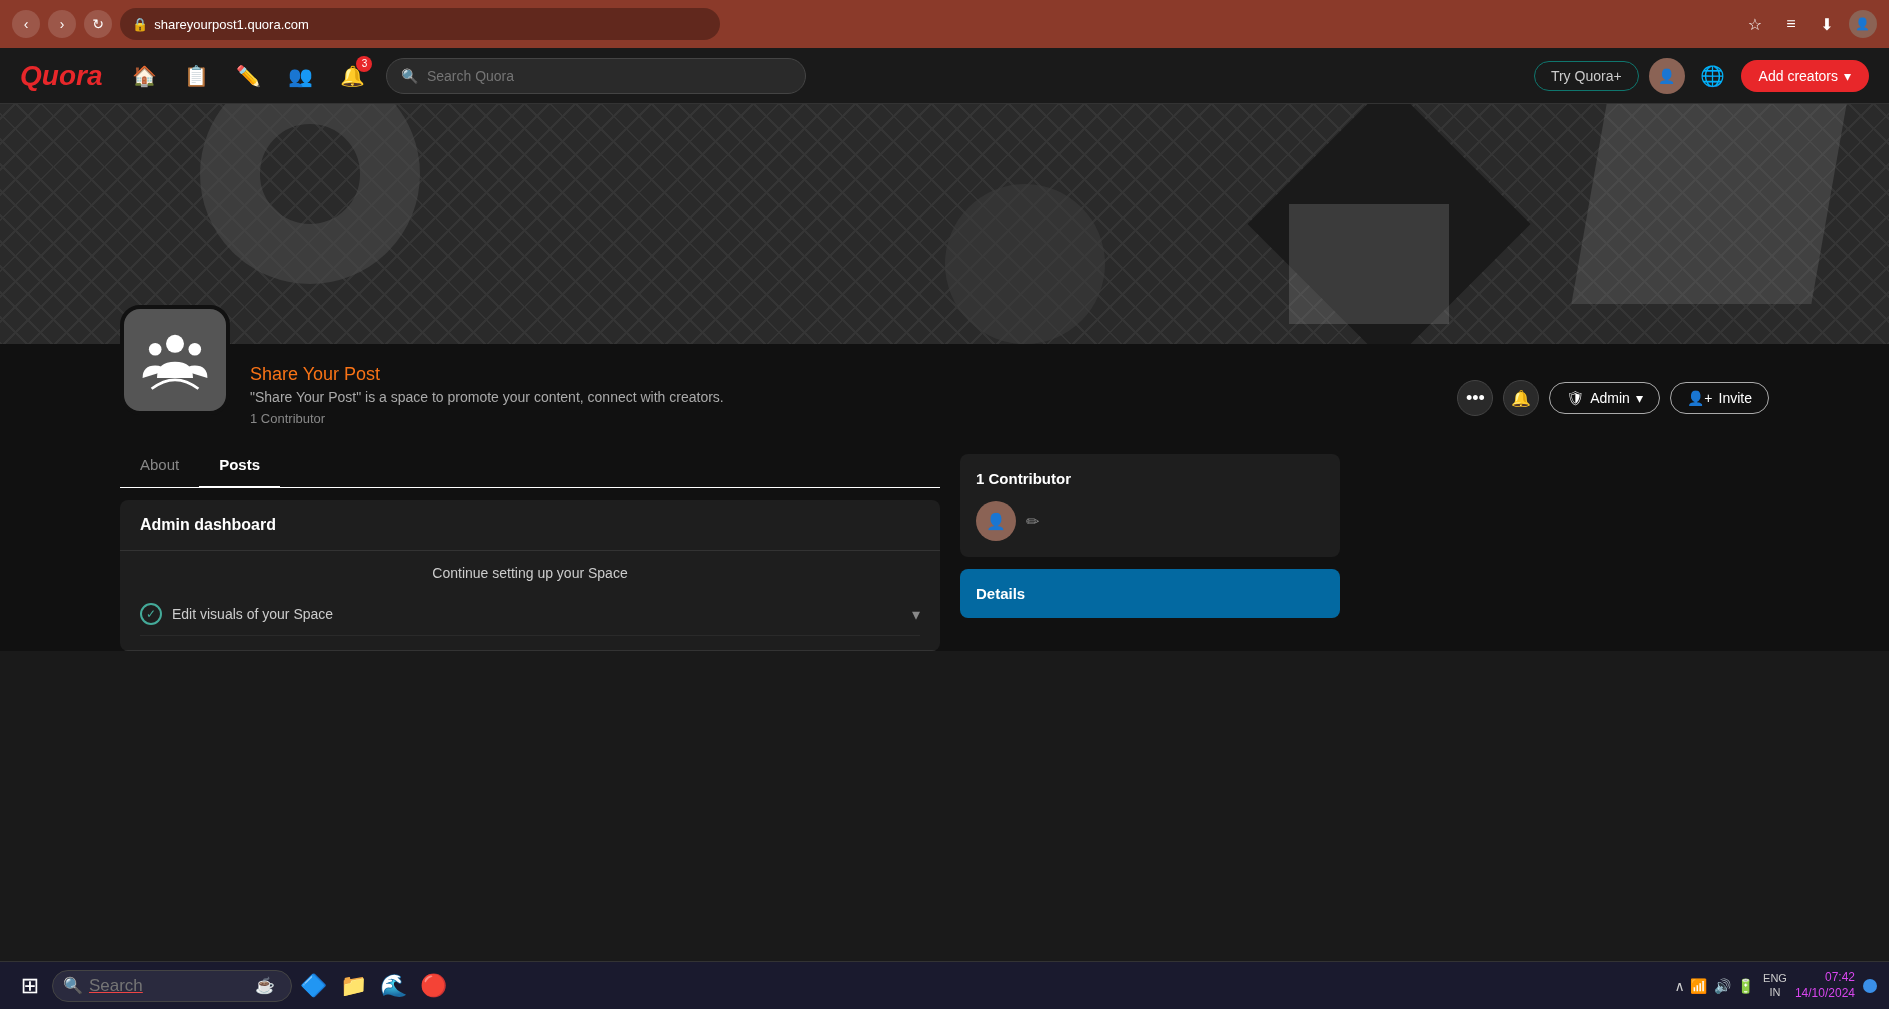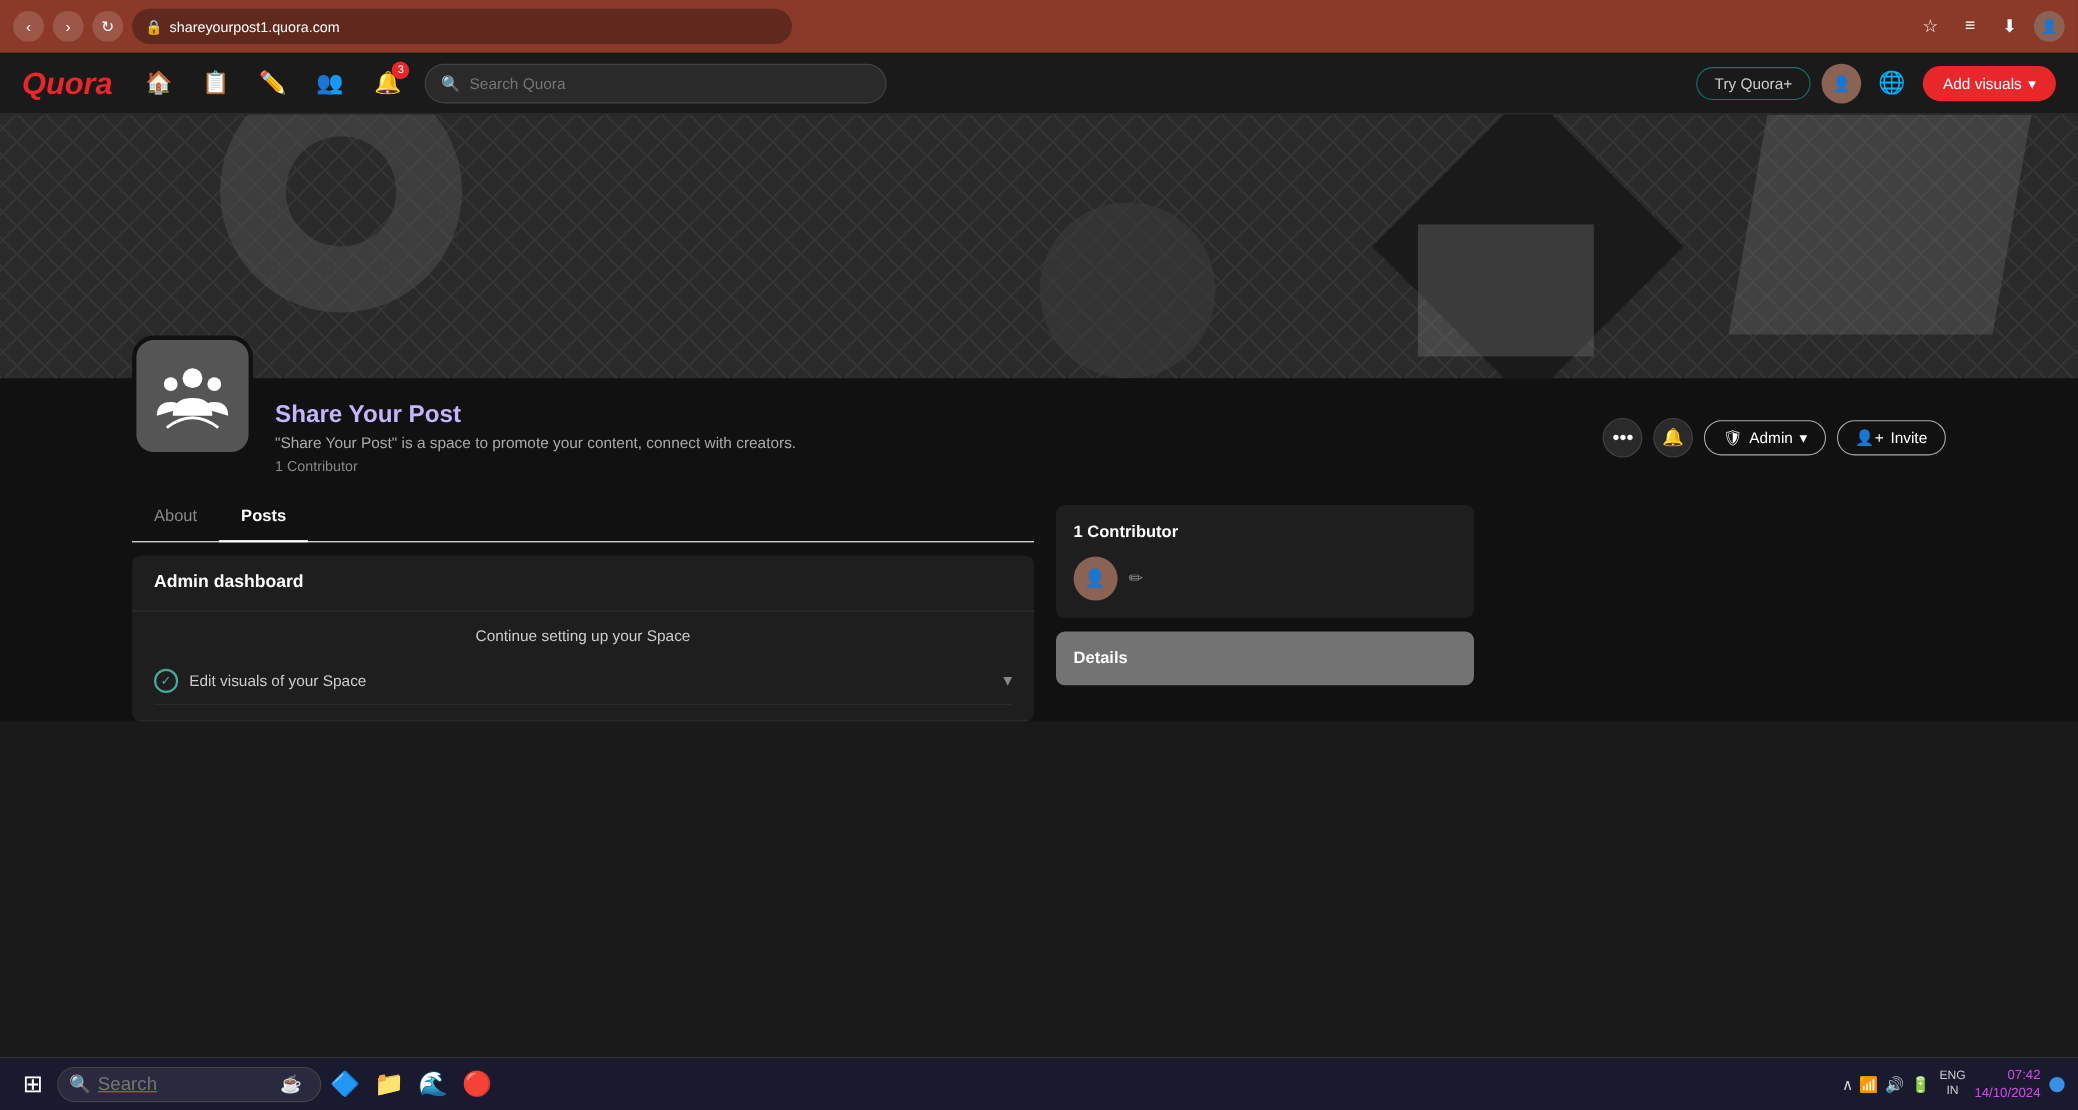--- a/index.html
+++ b/index.html
@@ -235,23 +235,23 @@
       z-index: 2;
     }
     .space-icon-svg {
       width: 72px; height: 72px;
     }
     .space-text-info {
       margin-left: 20px;
       padding-top: 4px;
     }
     .space-name {
-      font-size: 22px;
-      font-weight: bold;
-      color: #c4b5fd;
+      font-size: 18px;
+      font-weight: normal;
+      color: #f97316;
     }
     .space-description {
       font-size: 14px;
       color: #aaa;
       margin-top: 4px;
     }
     .space-contributors {
       font-size: 13px;
       color: #888;
       margin-top: 6px;
@@ -440,21 +440,21 @@
       color: #aaa; font-size: 12px;
     }
     .contributor-bio {
       font-size: 13px;
       color: #aaa;
     }
     .edit-btn {
       color: #888; font-size: 16px; cursor: pointer;
     }
     .details-card {
-      background: #737373;
+      background: #0369a1;
       border-radius: 8px;
       margin-top: 12px;
       padding: 16px;
     }
     .details-title {
       font-size: 15px;
       font-weight: 600;
       color: #fff;
     }
 
@@ -574,21 +574,21 @@
   </div>
   <div class="nav-search">
     <span>🔍</span>
     <input type="text" placeholder="Search Quora" style="">
   </div>
   <div class="nav-right">
     <button class="try-quora-btn">Try Quora+</button>
     <div class="nav-user-avatar">👤</div>
     <div class="globe-btn">🌐</div>
     <button class="add-question-btn">
-      <span>Add visuals</span>
+      <span>Add creators</span>
       <span>▾</span>
     </button>
   </div>
 </div>
 
 <div class="space-cover">
   <div class="cover-pattern"></div>
   <div class="cover-shape-1"></div>
   <div class="cover-shape-2"></div>
   <div class="cover-shape-3"></div>

